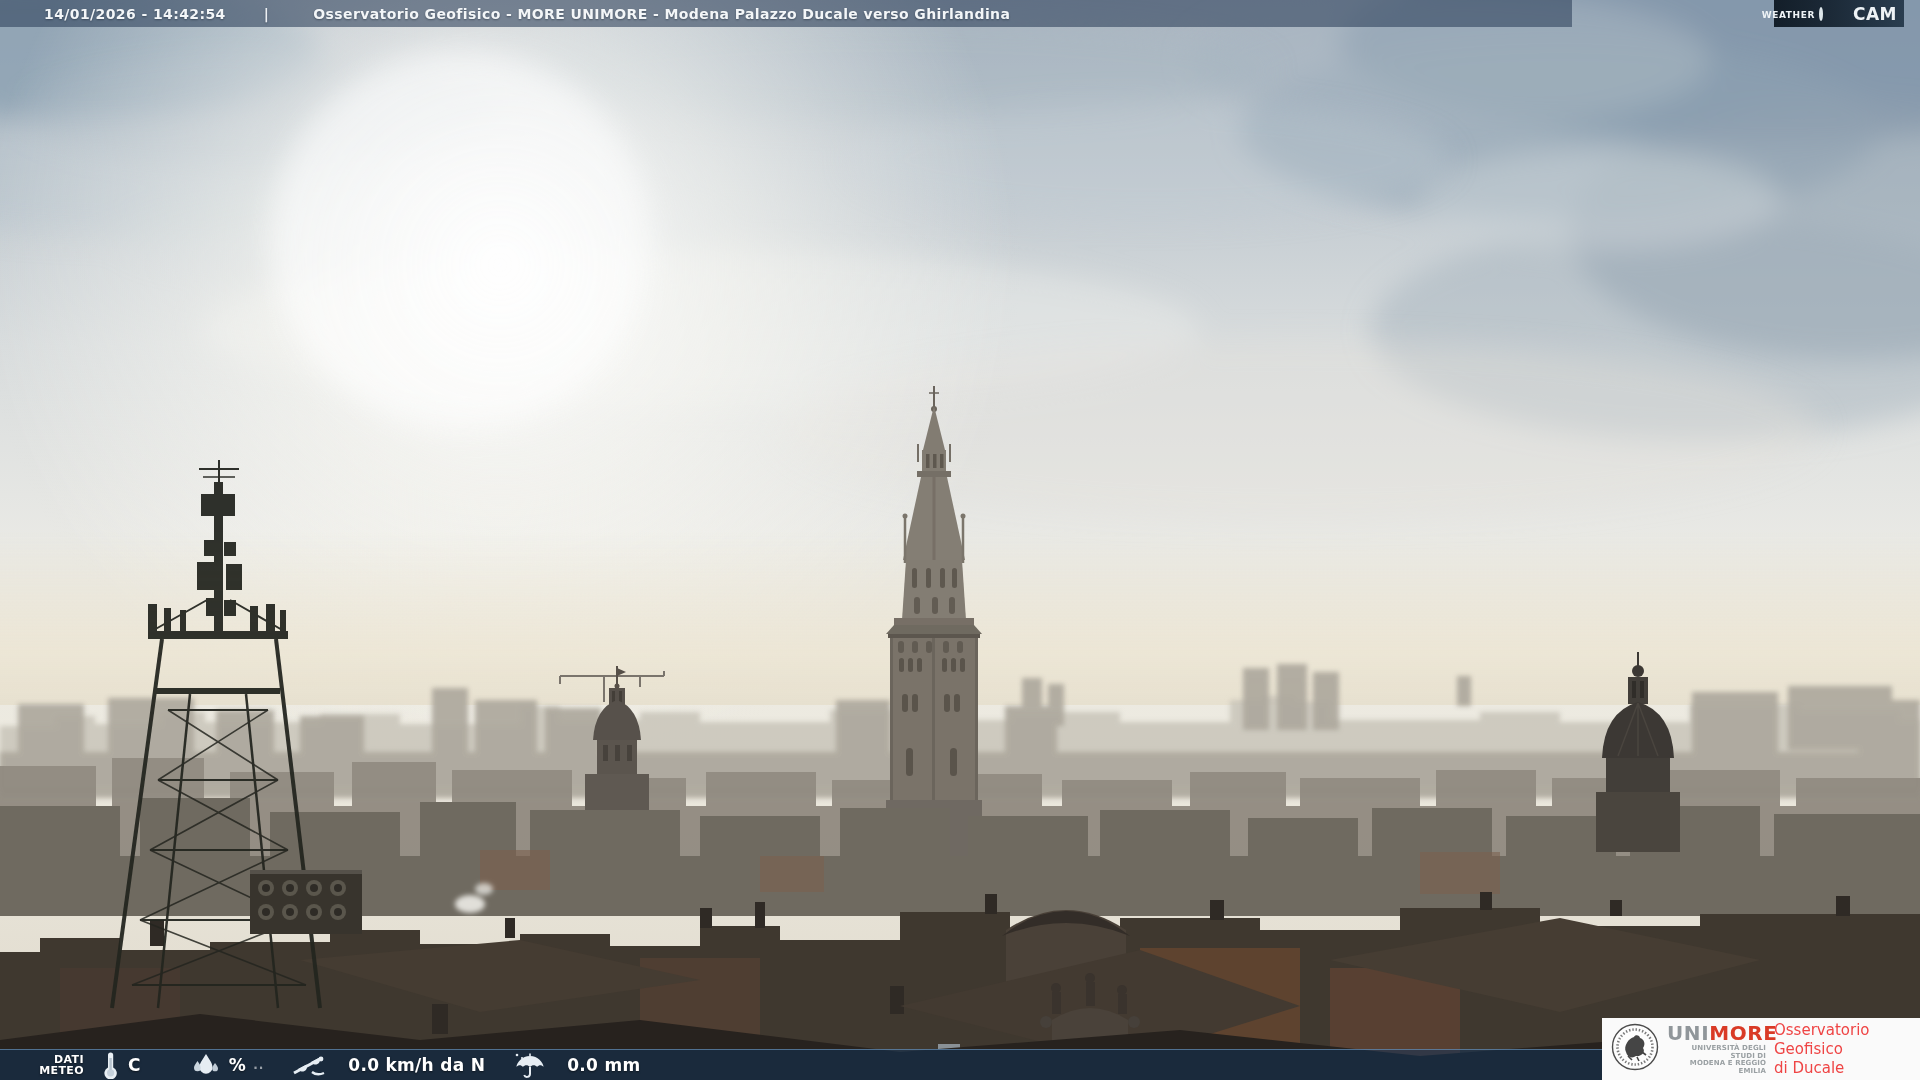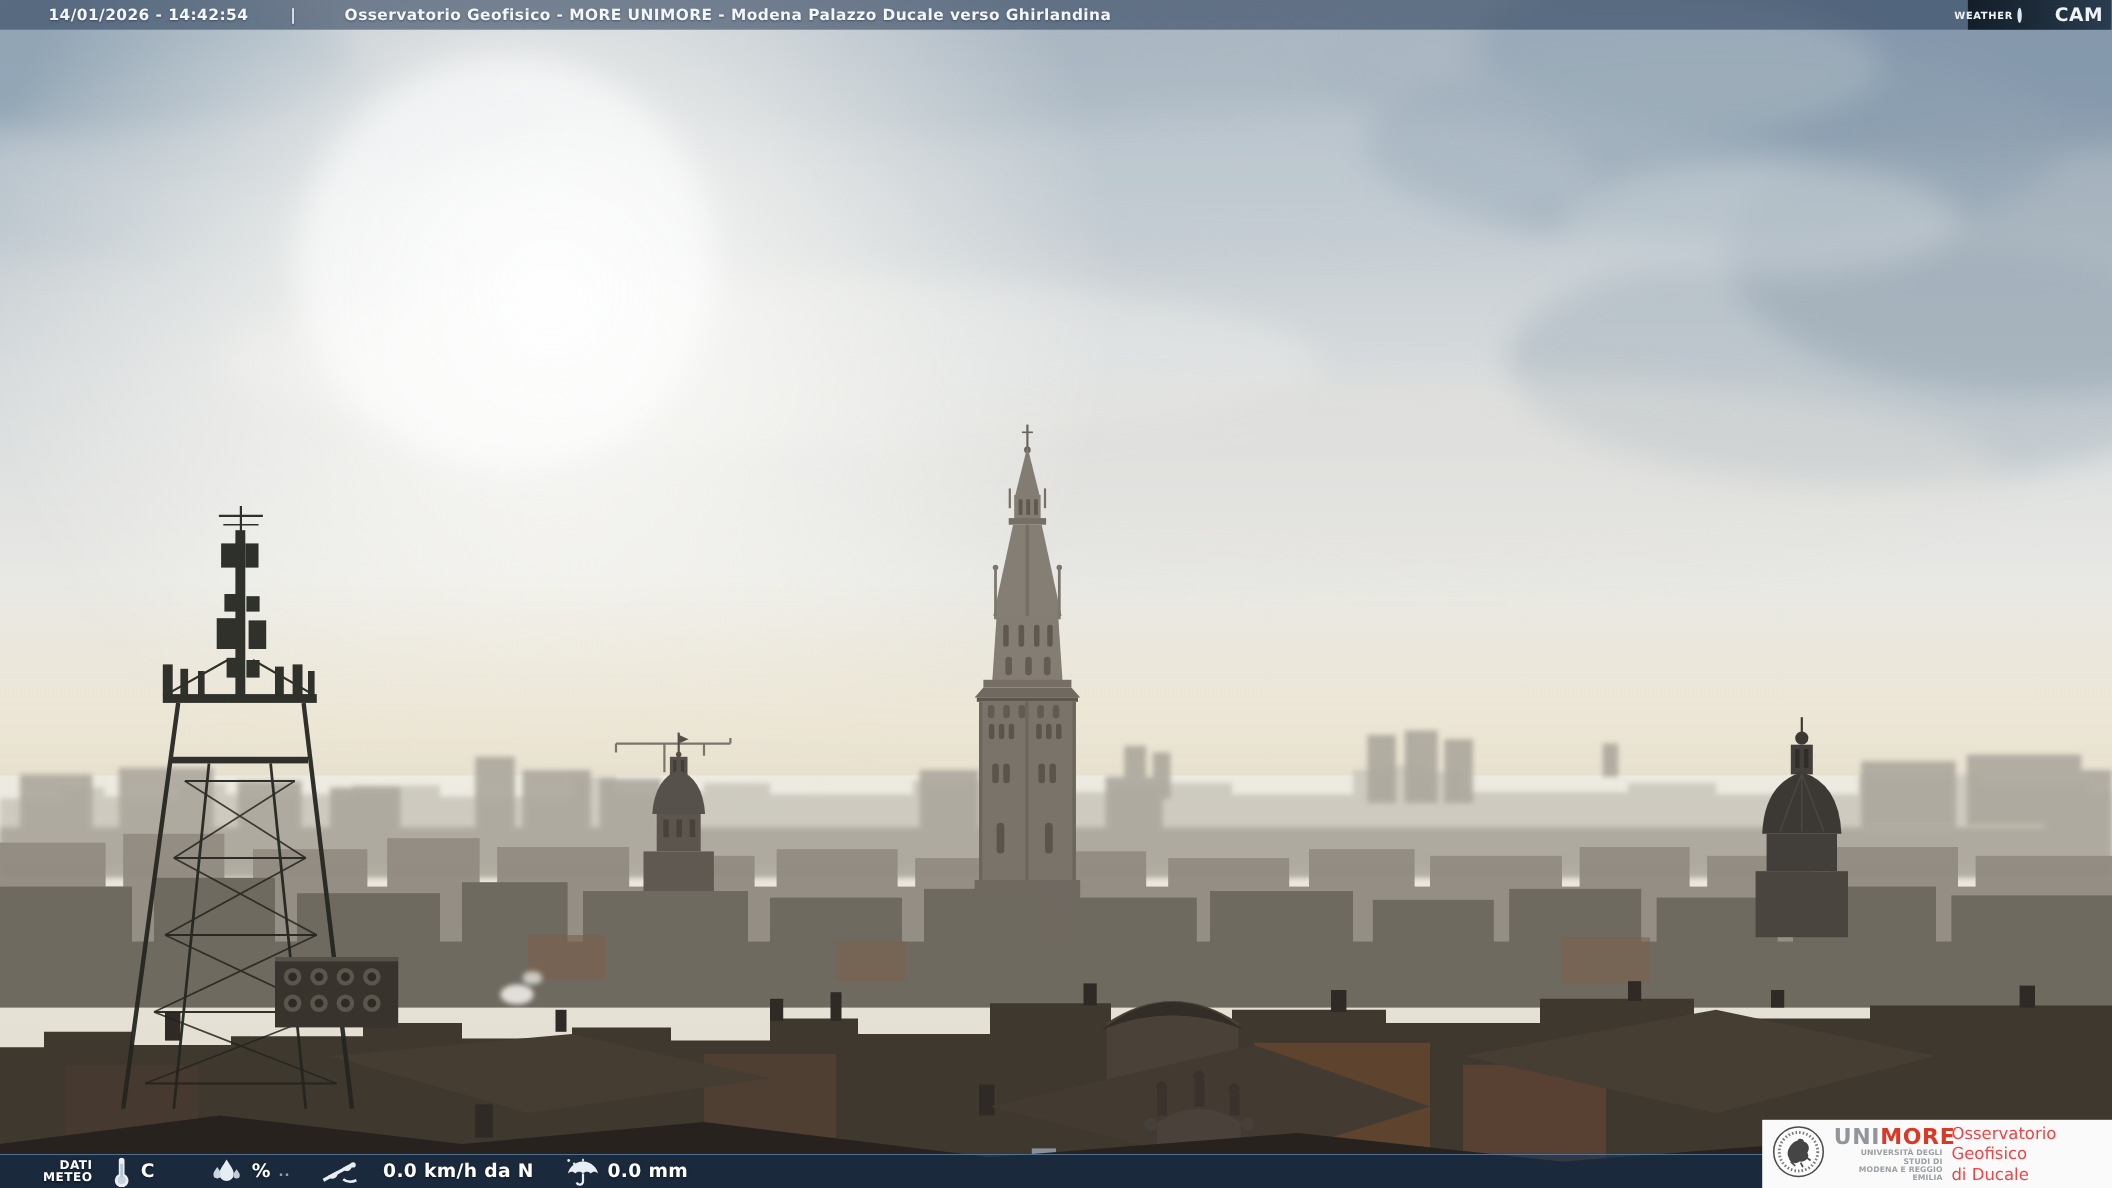--- a/index.html
+++ b/index.html
@@ -1,27 +1,27 @@
 <!DOCTYPE html>
 <html><head>
 <meta charset="utf-8">
 <style>
   html,body{margin:0;padding:0;background:#222;}
   .stage{position:relative;width:1920px;height:1080px;overflow:hidden;
          font-family:"DejaVu Sans","Liberation Sans",sans-serif;}
   .scene{position:absolute;inset:0;display:block;}
 
   
-  .topbar{position:absolute;top:0;left:0;width:1920px;height:27px;
+  .topbar{position:absolute;top:0;left:0;width:1572px;height:27px;
           background:rgba(44,64,90,.58);display:flex;align-items:center;
           color:#f3f6f8;font-size:14px;font-weight:bold;letter-spacing:.4px;
           text-shadow:0 1px 2px rgba(20,30,45,.45);}
   .topbar .ts{margin-left:44px;}
   .topbar .sep{margin:0 44px 0 38px;opacity:.95;}
-  .wclogo{position:absolute;top:0;right:1px;height:27px;width:130px;
+  .wclogo{position:absolute;top:0;right:16px;height:27px;width:130px;
           background:linear-gradient(90deg,#131e29 0%,#1c2a38 45%,#2a3d4f 100%);
           display:flex;align-items:center;justify-content:flex-end;
           padding:0 7px 0 8px;box-sizing:border-box;color:#eef3f6;}
   .wclogo .w1{font-variant:small-caps;text-transform:lowercase;font-size:13px;
               font-weight:bold;letter-spacing:.6px;}
   .wclogo .dot{width:14px;height:14px;border-radius:50%;margin:0 2px 0 4px;
                background:radial-gradient(circle at 38% 35%,#bfe6c8 0 18%,#2fa94c 19% 72%,#15502a 100%);
                border:2px solid #dde6ea;box-sizing:border-box;}
   .wclogo .w2{font-size:17px;font-weight:bold;letter-spacing:.5px;text-transform:uppercase;margin-left:28px;}
 
@@ -435,21 +435,21 @@
 
     <span class="bb-ico" style="margin-left:28px;">
       <svg width="32" height="27" viewBox="0 0 32 27">
         <circle cx="4" cy="3" r="1.3" fill="#e6edf3"></circle>
           <circle cx="9" cy="6" r="1.1" fill="#e6edf3"></circle>
         <path d="M17 4 L17 1.5" stroke="#e6edf3" stroke-width="1.6"></path>
         <path d="M17 4 C9 4 4 10.5 3.4 14.8 C5.5 12.6 8.2 12.8 9.9 14.8 C11.8 12.6 14.8 12.6 17 14.8 C19.2 12.6 22.2 12.6 24.1 14.8 C25.8 12.8 28.5 12.6 30.6 14.8 C30 10.5 25 4 17 4Z" fill="#e6edf3"></path>
         <path d="M17 14.8 L17 22 a3 3 0 01-5.8 1" stroke="#e6edf3" stroke-width="2" fill="none"></path>
       </svg>
     </span>
-    <span class="bb-val" style="margin-left:7px;">0.0 mm</span>
+    <span class="bb-val" style="margin-left:22px;">0.0 mm</span>
   </div>
 
   <div class="branding">
     <span class="seal">
       <svg width="48" height="48" viewBox="-24 -24 48 48">
         <circle r="22.5" fill="#fdfdfd" stroke="#4c4c4c" stroke-width="1.4"></circle>
         <circle r="17.5" fill="none" stroke="#5a5a5a" stroke-width="2.6" stroke-dasharray="1.4,1.9" opacity=".8"></circle>
         <path d="M-9,5 C-12,-1 -6,-9 -1,-10 C0,-13 5,-12 5,-9 C9,-8 11,-3 8,1 C11,5 6,10 1,9 C-3,12 -8,10 -9,5 Z" fill="#454545"></path>
         <path d="M-7,9 L-3,13 M2,10 L4,14 M7,5 L11,8" stroke="#454545" stroke-width="1.6"></path>
       </svg>

